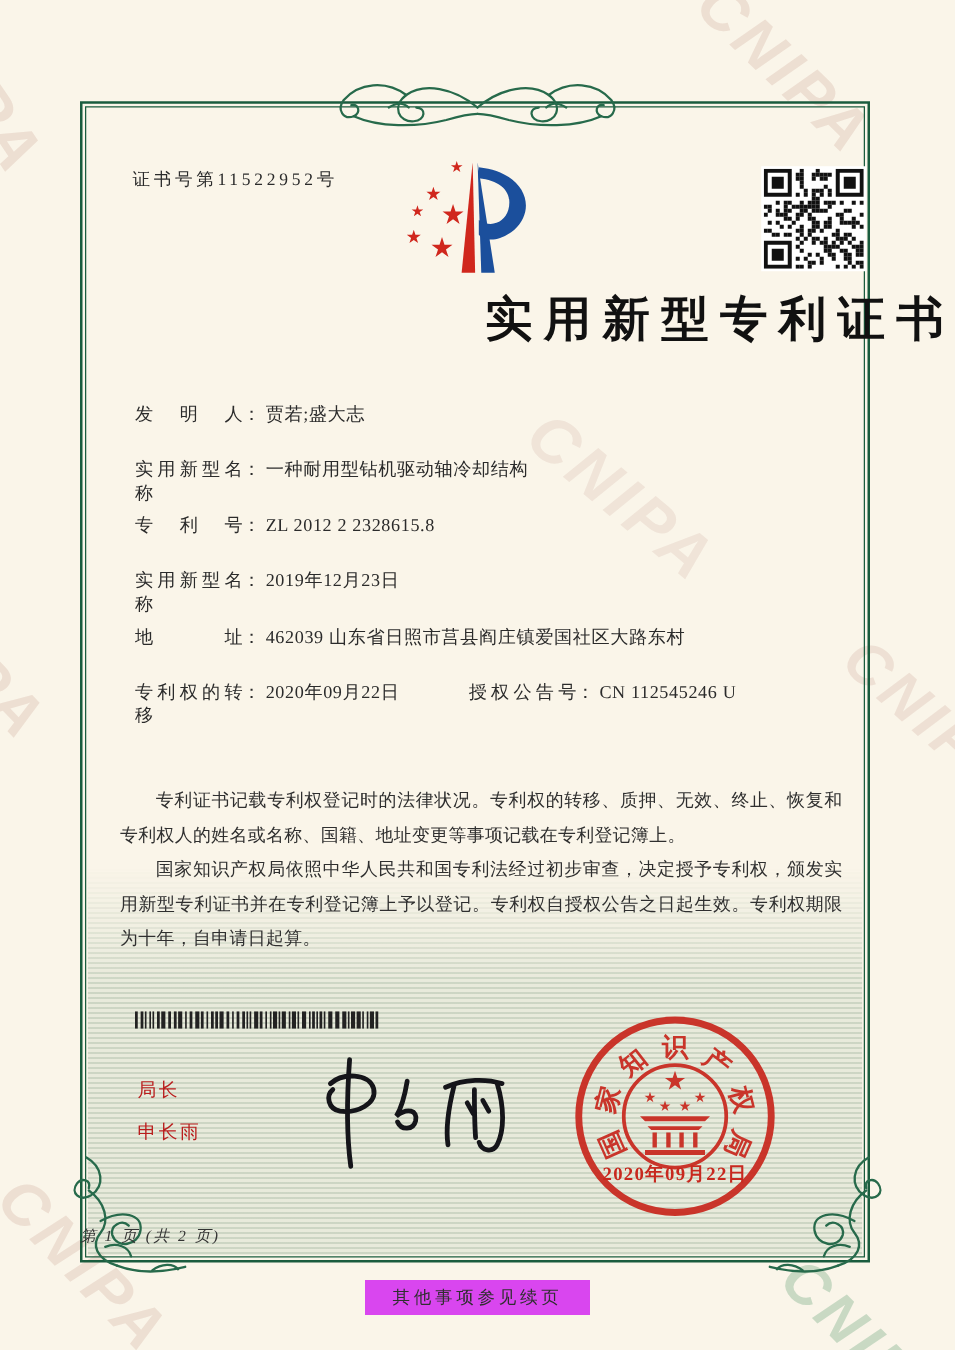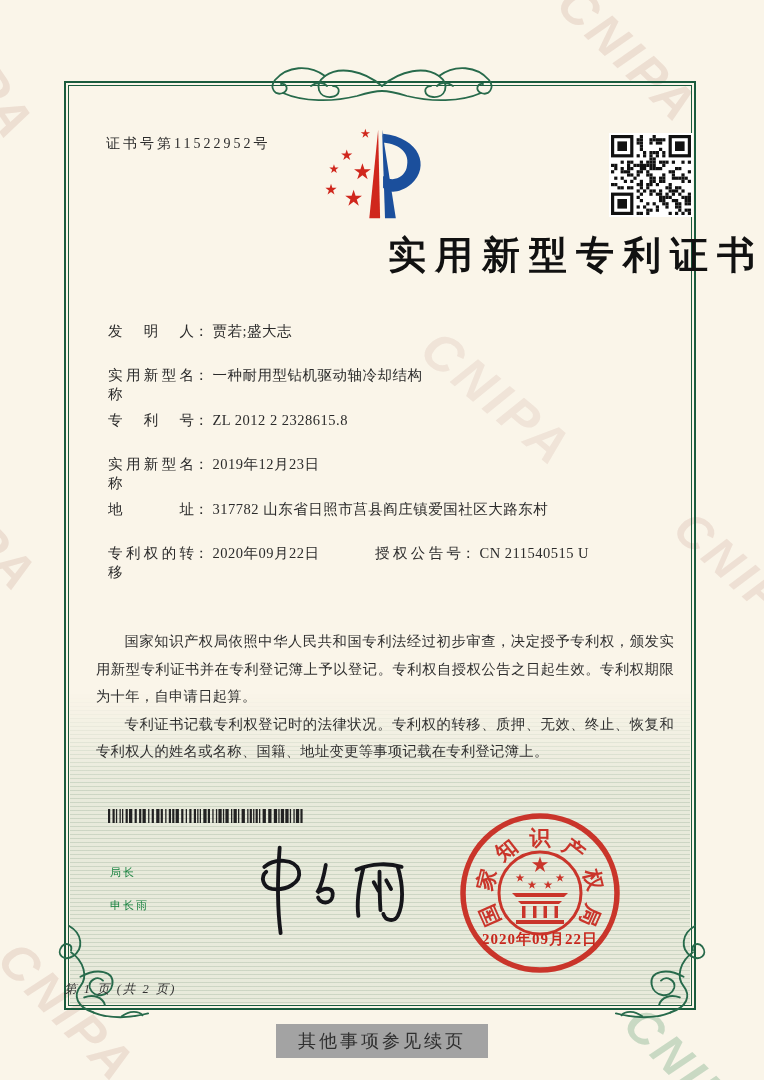--- a/index.html
+++ b/index.html
@@ -48,31 +48,31 @@
   .fvalue{letter-spacing:0.5px;}
   .fcol2{position:absolute;left:267px;top:0;}
 
   
   .paras{position:absolute;left:96px;top:628px;width:578px;font-size:14.3px;
          line-height:27.6px;text-align:justify;color:#2f2f2f;}
   .paras p{margin:0;text-indent:2em;letter-spacing:0.3px;}
 
   
   .barcode{position:absolute;left:108px;top:809px;width:198px;height:14px;}
-  .signer{position:absolute;left:110px;top:856px;font-size:11px;line-height:33px;letter-spacing:2px;
-          font-family:"Liberation Sans","DejaVu Sans",sans-serif;color:#15803d;}
+  .signer{position:absolute;left:110px;top:856px;font-size:15px;line-height:33px;letter-spacing:2px;
+          font-family:"Liberation Sans","DejaVu Sans",sans-serif;color:#b91c1c;}
   .sig-graphic{position:absolute;left:222px;top:840px;width:196px;height:96px;}
   .seal{position:absolute;left:456px;top:809px;width:168px;height:168px;opacity:0.93;}
   .seal-date{position:absolute;left:456px;top:930px;width:168px;text-align:center;
              color:#c8281e;font-size:15px;font-weight:bold;letter-spacing:1px;}
   .page-info{position:absolute;left:64px;top:981px;width:632px;text-align:left;
              font-size:12.5px;letter-spacing:2px;color:#333;font-style:italic;}
   .footer-note{position:absolute;left:0;top:1024px;width:764px;text-align:center;}
-  .footer-note span{display:inline-block;background:#a3a3a3;padding:5px 22px;
-                    font-size:18px;letter-spacing:3px;color:#2f2f2f;}
+  .footer-note span{display:inline-block;background:#d946ef;padding:5px 22px;
+                    font-size:14px;letter-spacing:3px;color:#2f2f2f;}
   .hidden-defs{position:absolute;width:0;height:0;overflow:hidden;}
 </style>
 </head>
 <body>
 
 <div class="page">
 
   <svg class="hidden-defs" aria-hidden="true">
     <defs>
       <path id="star" d="M0,-1 L0.225,-0.31 L0.95,-0.31 L0.36,0.12 L0.59,0.81 L0,0.38 L-0.59,0.81 L-0.36,0.12 L-0.95,-0.31 L-0.225,-0.31 Z"></path>
@@ -335,33 +335,33 @@
     <div class="frow">
       <span class="flabel">实用新型名称</span><span class="fcolon">：</span><span class="fvalue">一种耐用型钻机驱动轴冷却结构</span>
     </div>
     <div class="frow">
       <span class="flabel">专利号</span><span class="fcolon">：</span><span class="fvalue">ZL 2012 2 2328615.8</span>
     </div>
     <div class="frow">
       <span class="flabel">实用新型名称</span><span class="fcolon">：</span><span class="fvalue">2019年12月23日</span>
     </div>
     <div class="frow">
-      <span class="flabel">地址</span><span class="fcolon">：</span><span class="fvalue">317782 山东省日照市莒县阎庄镇爱国社区大路东村</span>
+      <span class="flabel">地址</span><span class="fcolon">：</span><span class="fvalue">462039 山东省日照市莒县阎庄镇爱国社区大路东村</span>
     </div>
     <div class="frow">
       <span class="flabel">专利权的转移</span><span class="fcolon">：</span><span class="fvalue">2020年09月22日</span>
       <span class="fcol2">
-        <span class="flabel">授权公告号</span><span class="fcolon">：</span><span class="fvalue">CN 211540515 U</span>
+        <span class="flabel">授权公告号</span><span class="fcolon">：</span><span class="fvalue">CN 112545246 U</span>
       </span>
     </div>
   </div>
 
   <div class="paras">
+    <p>专利证书记载专利权登记时的法律状况。专利权的转移、质押、无效、终止、恢复和专利权人的姓名或名称、国籍、地址变更等事项记载在专利登记簿上。</p>
     <p>国家知识产权局依照中华人民共和国专利法经过初步审查，决定授予专利权，颁发实用新型专利证书并在专利登记簿上予以登记。专利权自授权公告之日起生效。专利权期限为十年，自申请日起算。</p>
-    <p>专利证书记载专利权登记时的法律状况。专利权的转移、质押、无效、终止、恢复和专利权人的姓名或名称、国籍、地址变更等事项记载在专利登记簿上。</p>
   </div>
 
   <div class="barcode"><svg viewBox="0 0 198 14" width="198" height="14">
         <g fill="#222">
           <rect x="0.0" y="0" width="2.2" height="14"></rect>
           <rect x="4.5" y="0" width="2.2" height="14"></rect>
           <rect x="7.9" y="0" width="1.3" height="14"></rect>
           <rect x="11.5" y="0" width="1.3" height="14"></rect>
           <rect x="14.0" y="0" width="1.3" height="14"></rect>
           <rect x="17.6" y="0" width="2.2" height="14"></rect>

